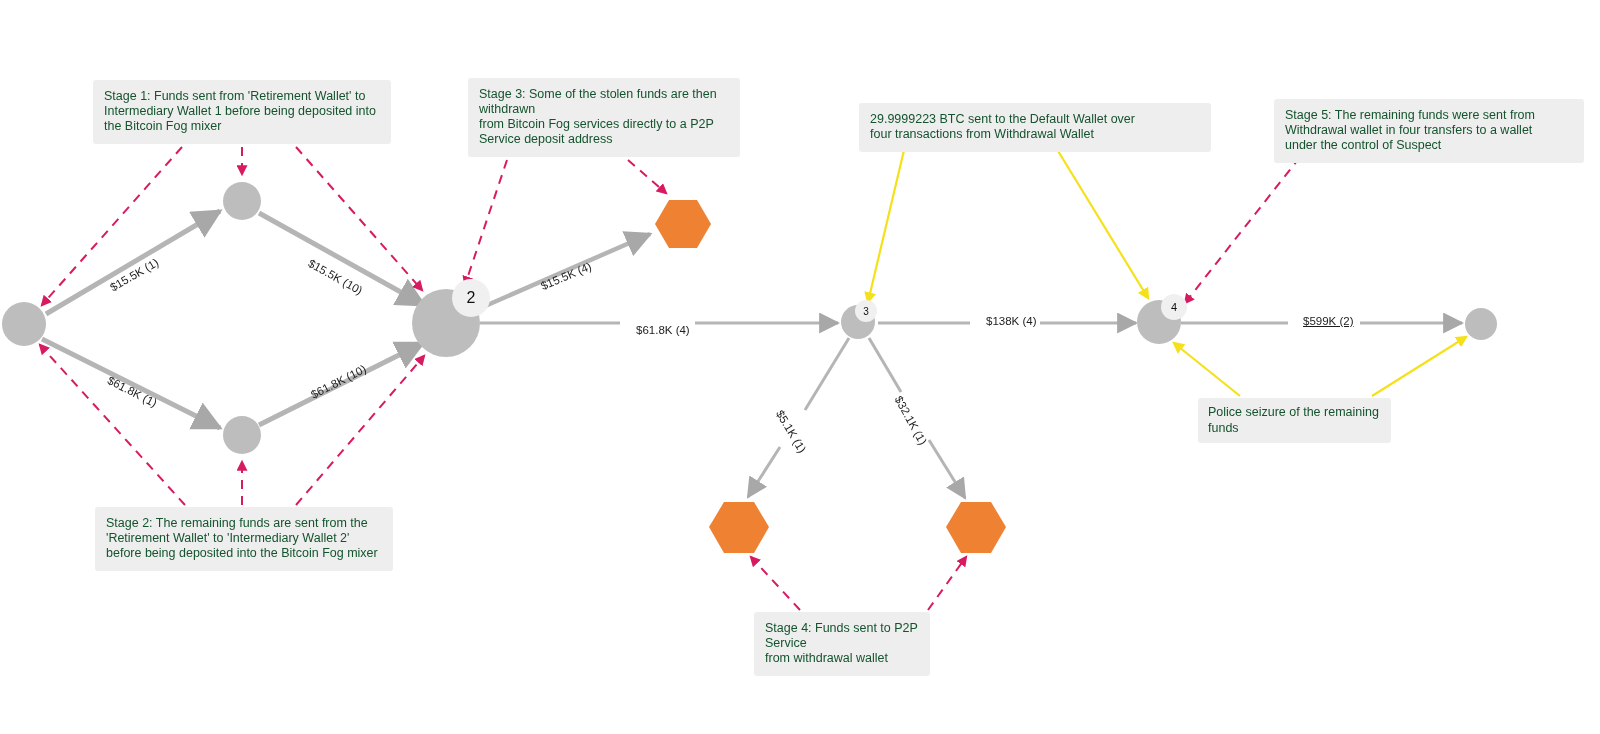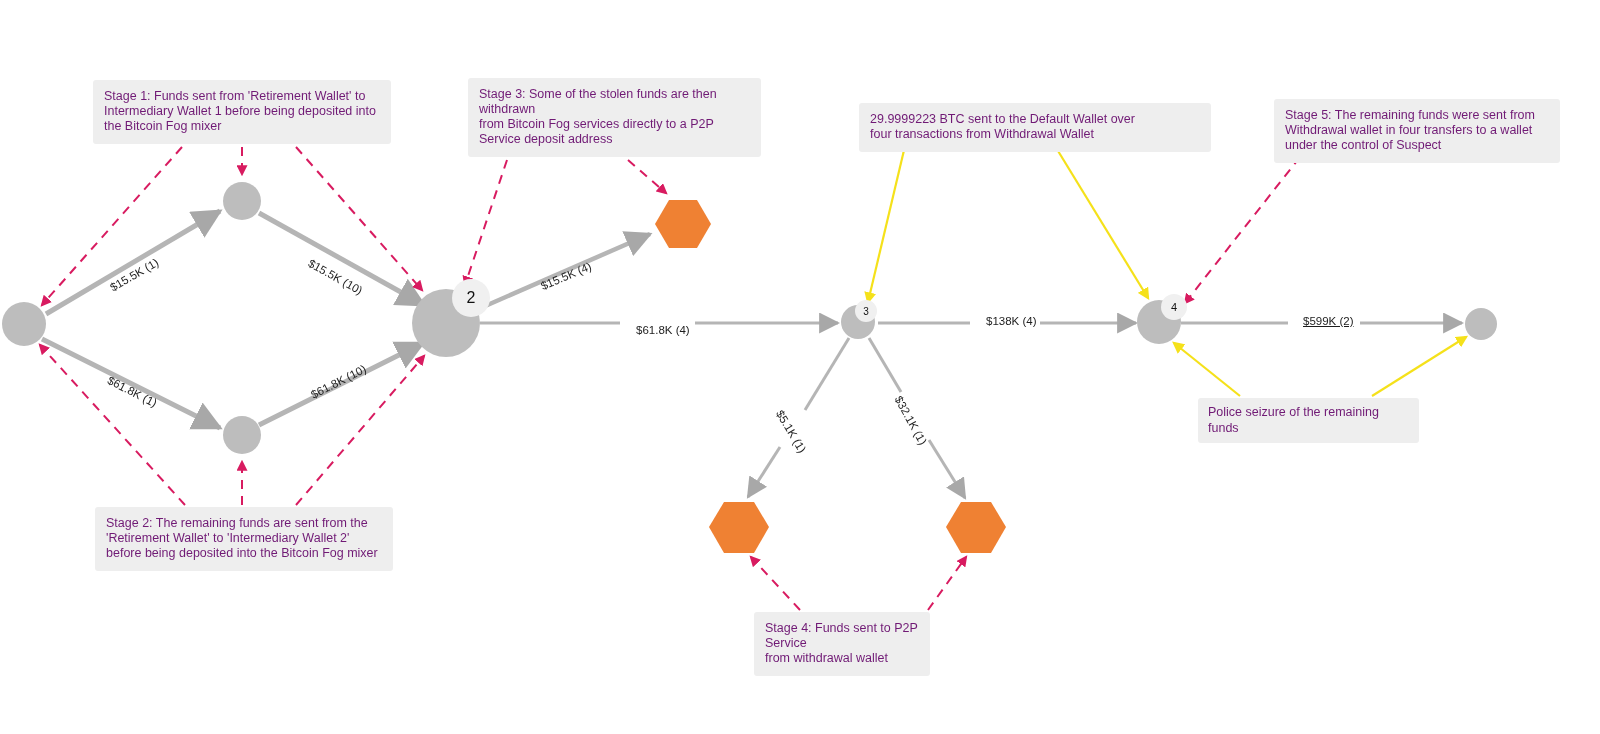--- a/index.html
+++ b/index.html
@@ -21,21 +21,21 @@
   #graph-svg {
     position: absolute;
     left: 0;
     top: 0;
     width: 1600px;
     height: 734px;
   }
   .annotation-box {
     position: absolute;
     background: #eeeeee;
-    color: #701a75;
+    color: #14532d;
     font-size: 12.5px;
     line-height: 15px;
     padding: 9px 11px 10px 11px;
     border-radius: 3px;
     white-space: pre-line;
     box-sizing: border-box;
     z-index: 5;
   }
   .annotation-box.single {
     padding: 6px 10px 7px 10px;
@@ -166,29 +166,29 @@
   <div class="edge-label" style="left:539px; top:281px; transform:rotate(-23deg);">$15.5K (4)</div>
   <div class="edge-label" style="left:636px; top:324px;">$61.8K (4)</div>
   <div class="edge-label" style="left:784px; top:408px; transform:rotate(59deg);">$5.1K (1)</div>
   <div class="edge-label" style="left:903px; top:394px; transform:rotate(61deg);">$32.1K (1)</div>
   <div class="edge-label" style="left:986px; top:315px;">$138K (4)</div>
   <div class="edge-label" style="left:1303px; top:315px;text-decoration:underline;">$599K (2)</div>
 
   <div class="annotation-box" style="left:93px; top:80px; width:298px;">Stage 1: Funds sent from 'Retirement Wallet' to
 Intermediary Wallet 1 before being deposited into
 the Bitcoin Fog mixer</div>
-  <div class="annotation-box" style="left:468px; top:78px; width:293px;">Stage 3: Some of the stolen funds are then
+  <div class="annotation-box" style="left:468px; top:78px; width:272px;">Stage 3: Some of the stolen funds are then
 withdrawn
 from Bitcoin Fog services directly to a P2P
 Service deposit address</div>
   <div class="annotation-box" style="left:859px; top:103px; width:352px;">29.9999223 BTC sent to the Default Wallet over
 four transactions from Withdrawal Wallet</div>
-  <div class="annotation-box" style="left:1274px; top:99px; width:286px;">Stage 5: The remaining funds were sent from
+  <div class="annotation-box" style="left:1274px; top:99px; width:310px;">Stage 5: The remaining funds were sent from
 Withdrawal wallet in four transfers to a wallet
 under the control of Suspect</div>
   <div class="annotation-box" style="left:95px; top:507px; width:298px;">Stage 2: The remaining funds are sent from the
 'Retirement Wallet' to 'Intermediary Wallet 2'
 before being deposited into the Bitcoin Fog mixer</div>
   <div class="annotation-box" style="left:754px; top:612px; width:176px;">Stage 4: Funds sent to P2P Service
 from withdrawal wallet</div>
-  <div class="annotation-box single" style="left:1198px; top:398px; width:221px;">Police seizure of the remaining funds</div>
+  <div class="annotation-box single" style="left:1198px; top:398px; width:193px;">Police seizure of the remaining funds</div>
 
 </div>
 
 </body></html>

